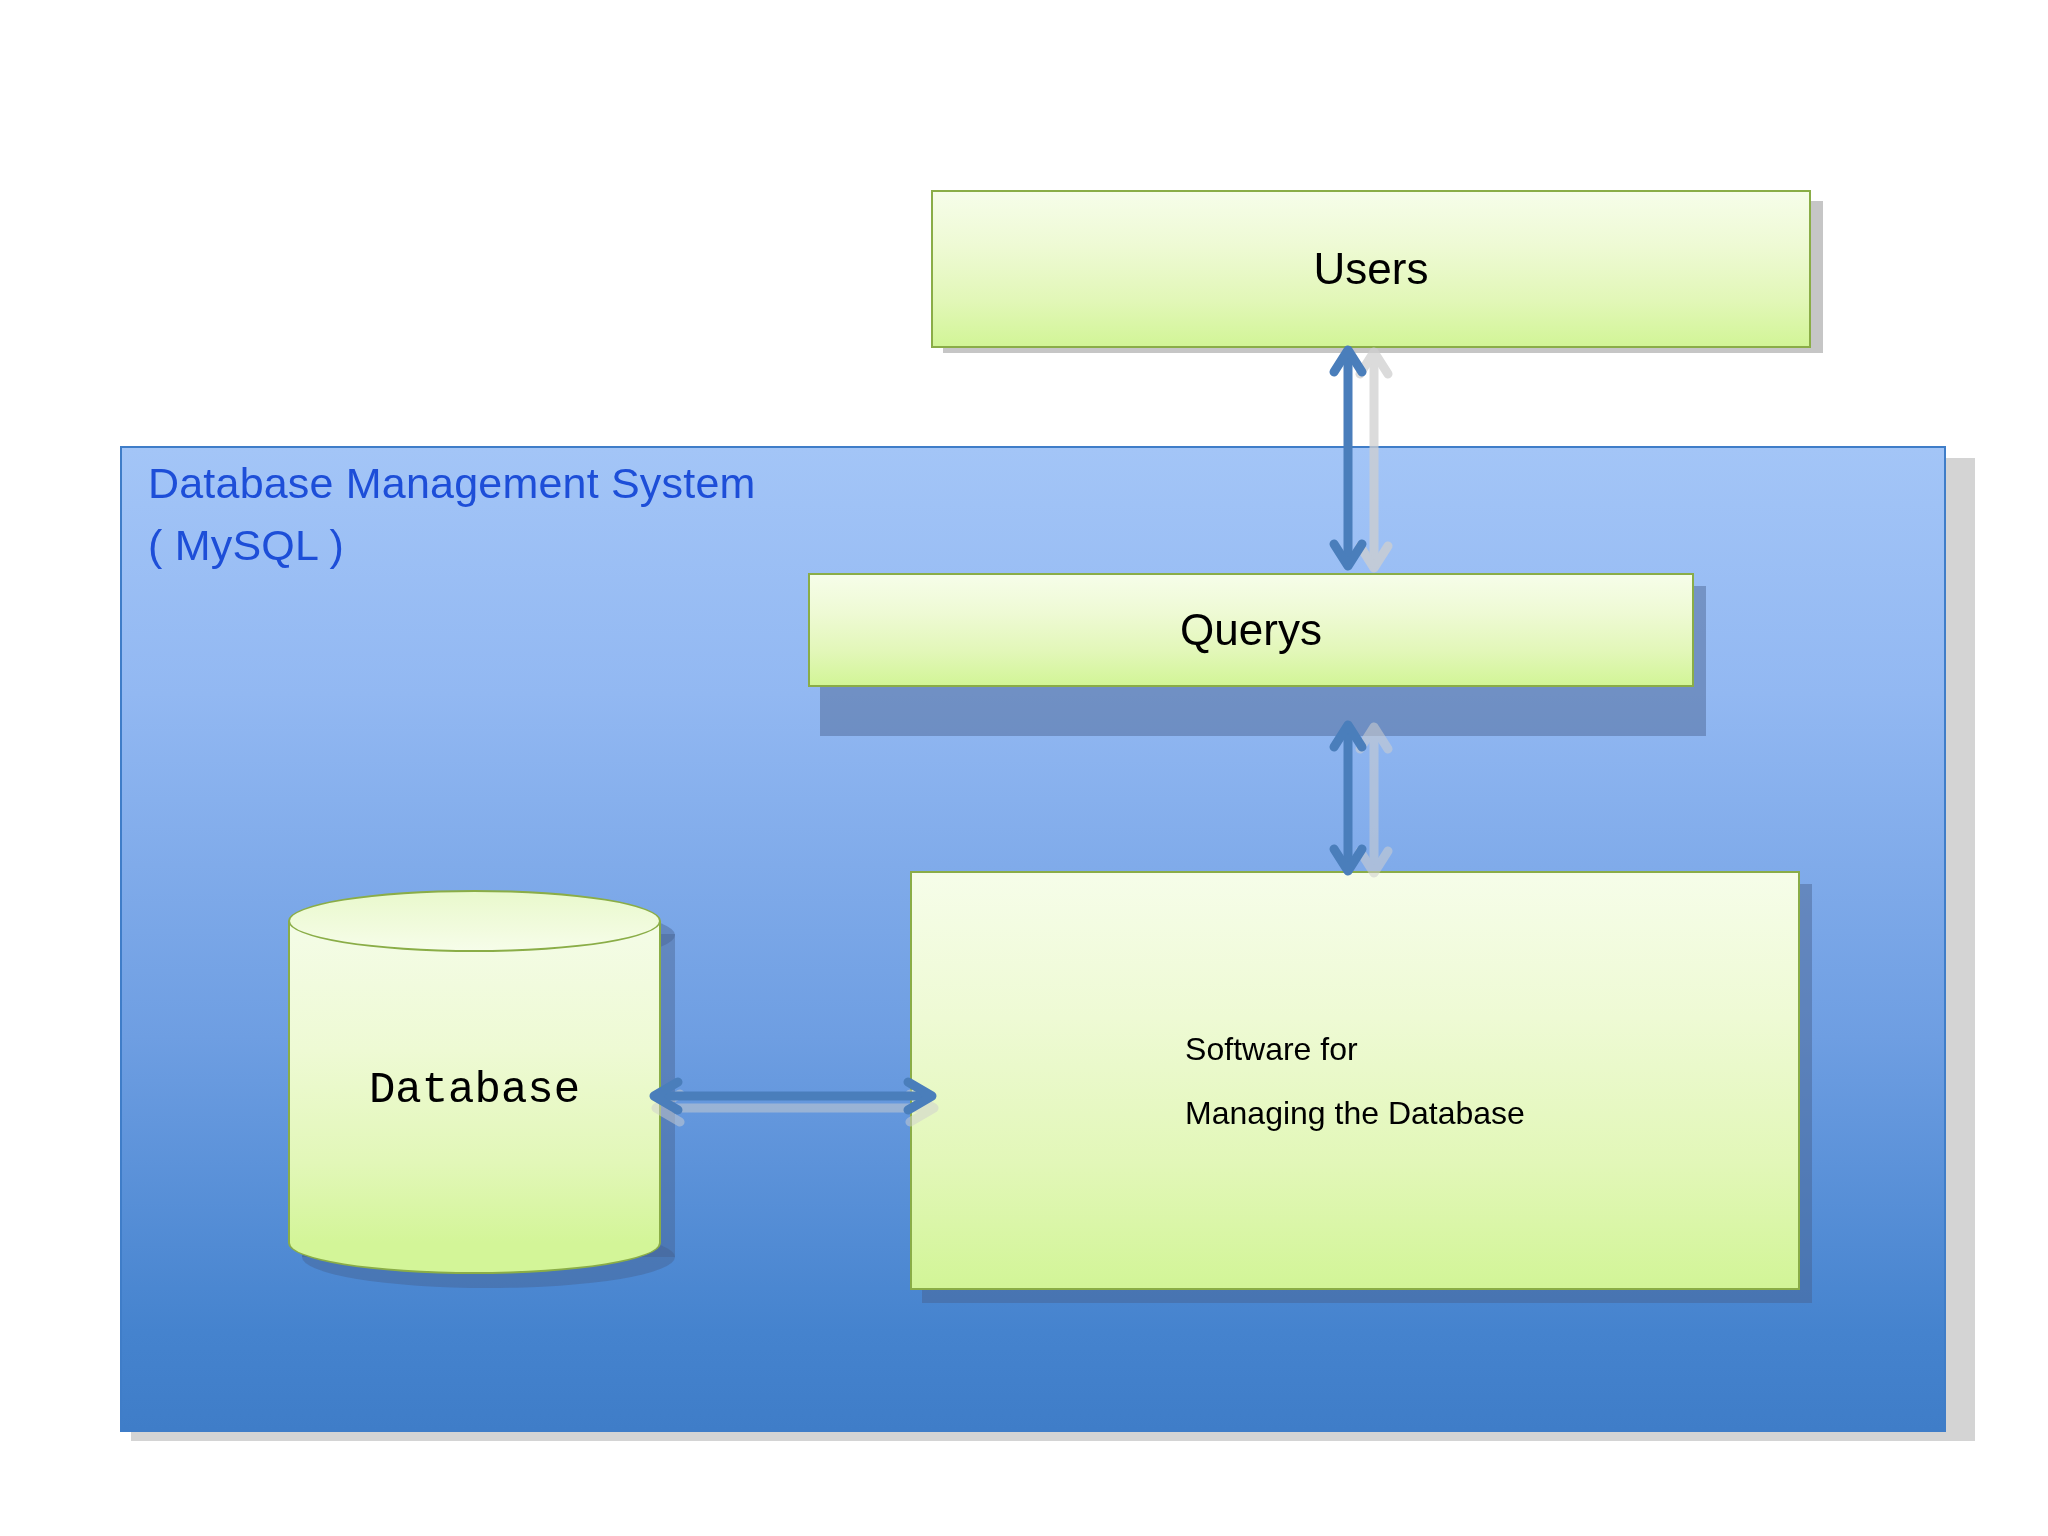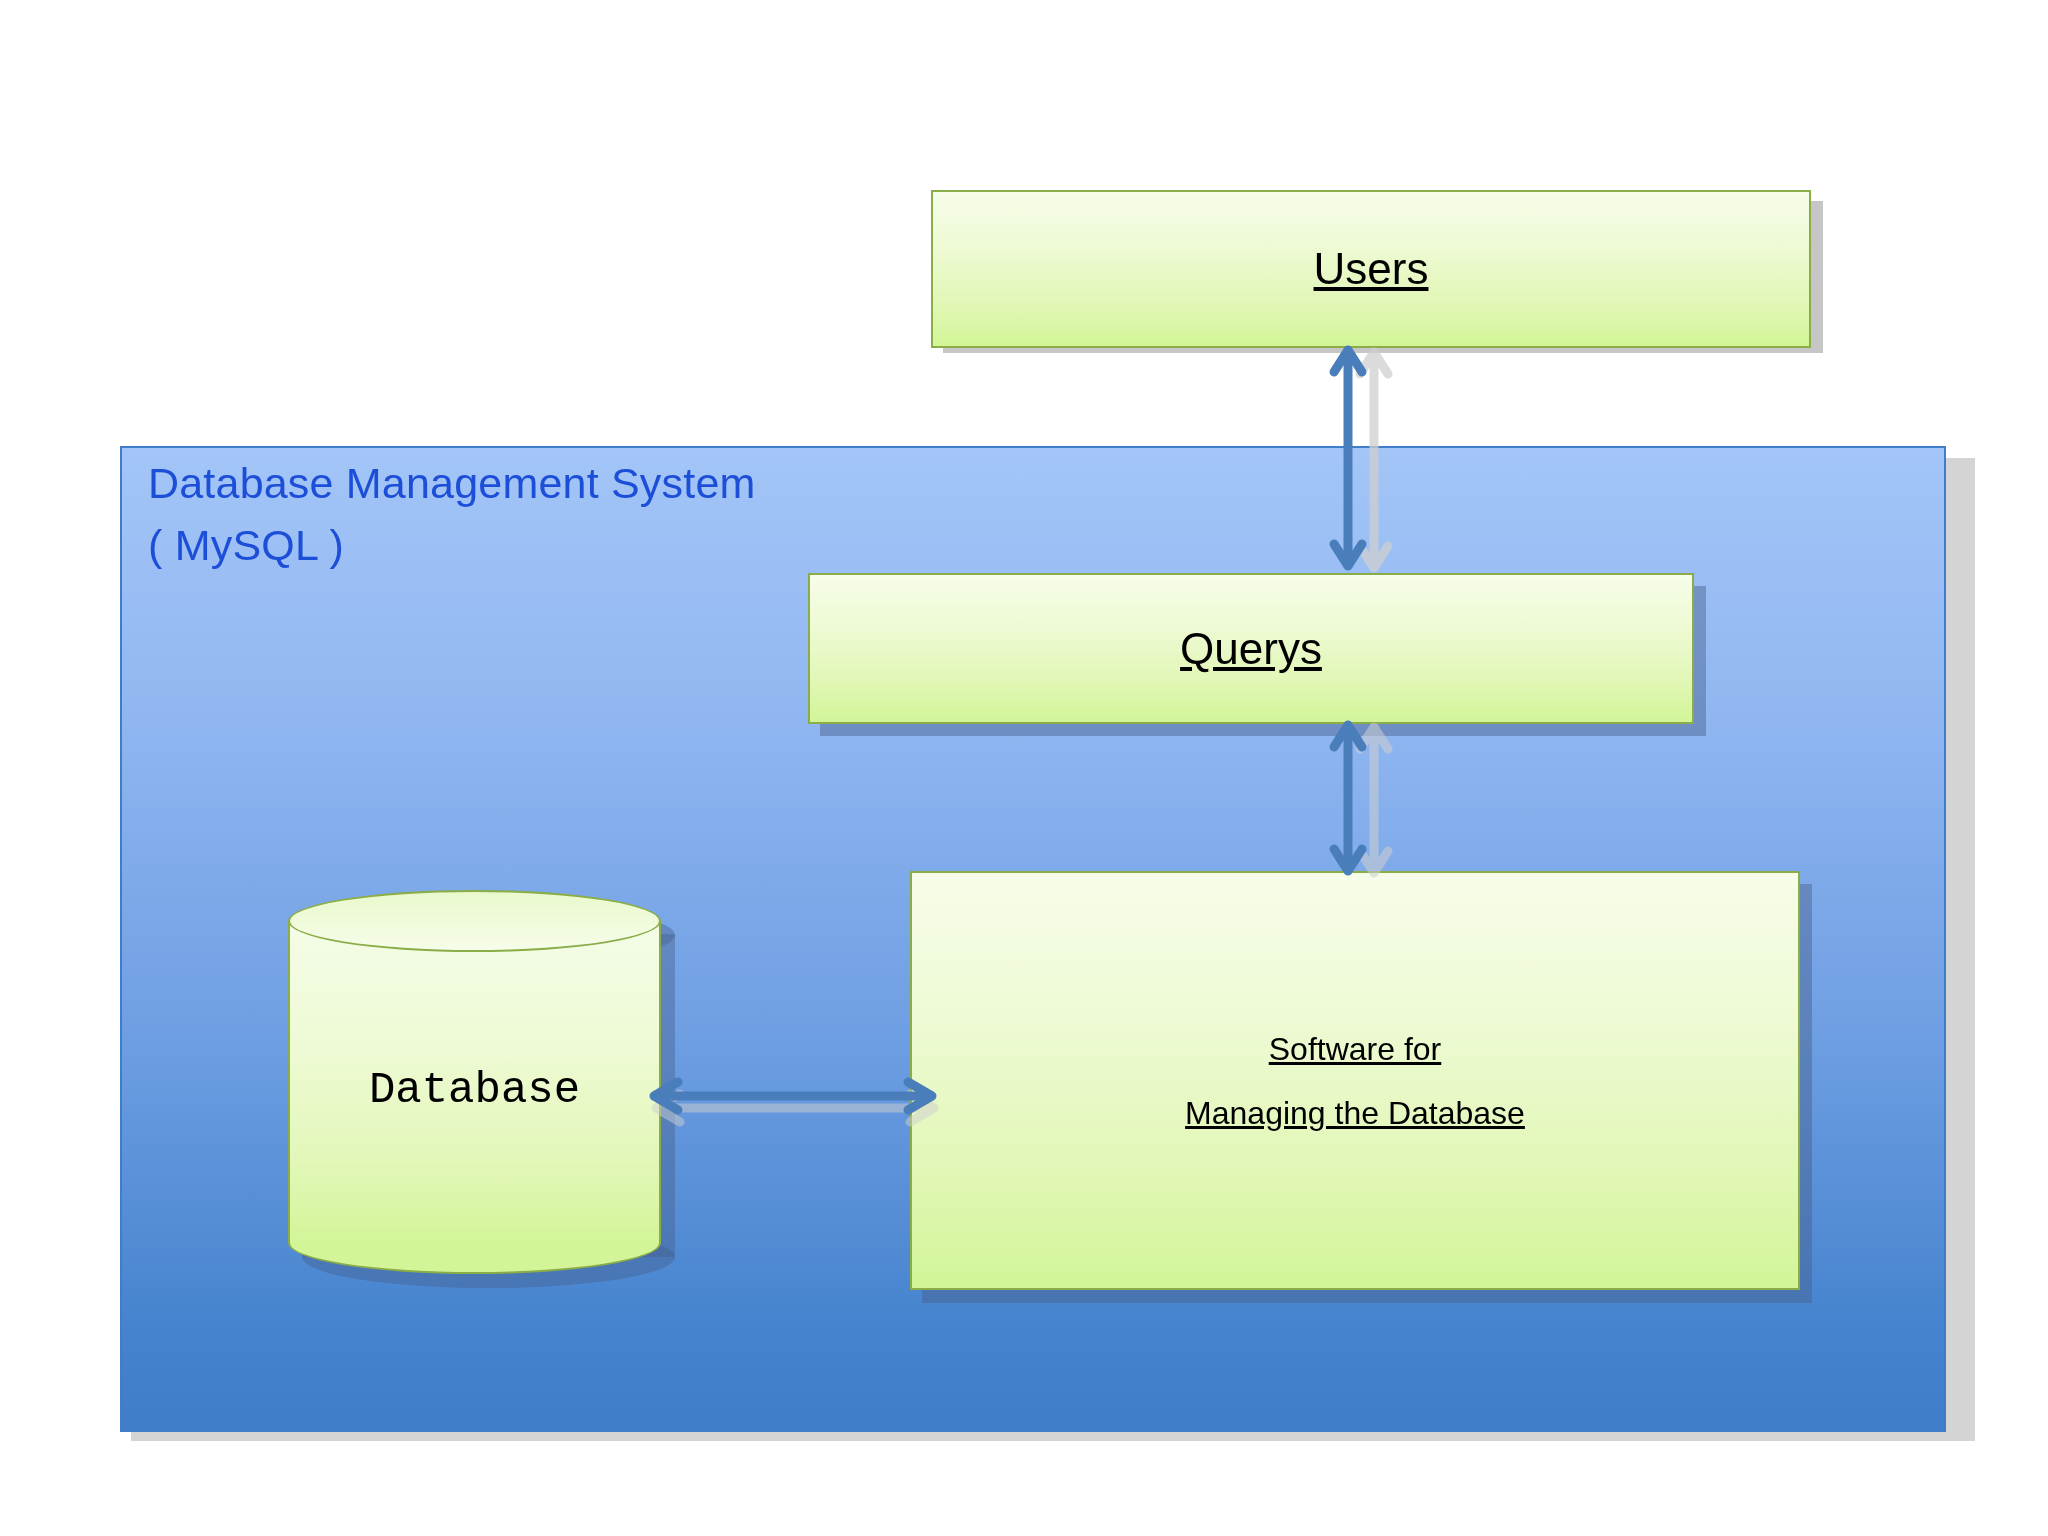--- a/index.html
+++ b/index.html
@@ -55,36 +55,35 @@
   
   .gbox {
     position: absolute;
     background: linear-gradient(to bottom, #f6fde9 0%, #eefad4 35%, #e2f7b8 70%, #d2f597 100%);
     border: 2px solid #8aad47;
     box-sizing: border-box;
     display: flex;
     align-items: center;
     justify-content: center;
     color: #000000;
-    text-align: center;
-    text-decoration: underline;
+    text-align: left;
   }
   .gshadow {
     position: absolute;
     background: #c6c6c6;
   }
   .gshadow.inside {
     background: rgba(70, 95, 140, 0.45);
   }
 
   .users-shadow  { left: 943px; top: 201px;  width: 880px; height: 152px; }
   .users-box     { left: 931px; top: 190px;  width: 880px; height: 158px; font-size: 44px; }
 
   .querys-shadow { left: 820px; top: 586px;  width: 886px; height: 150px; }
-  .querys-box    { left: 808px; top: 573px;  width: 886px; height: 151px; font-size: 44px; }
+  .querys-box    { left: 808px; top: 573px;  width: 886px; height: 114px; font-size: 44px; }
 
   .software-shadow { left: 922px; top: 884px; width: 890px; height: 419px; }
   .software-box    { left: 910px; top: 871px; width: 890px; height: 419px; font-size: 32px; line-height: 64px; }
 
   
   .cyl-wrap {
     position: absolute;
     left: 288px;
     top: 890px;
     width: 373px;

